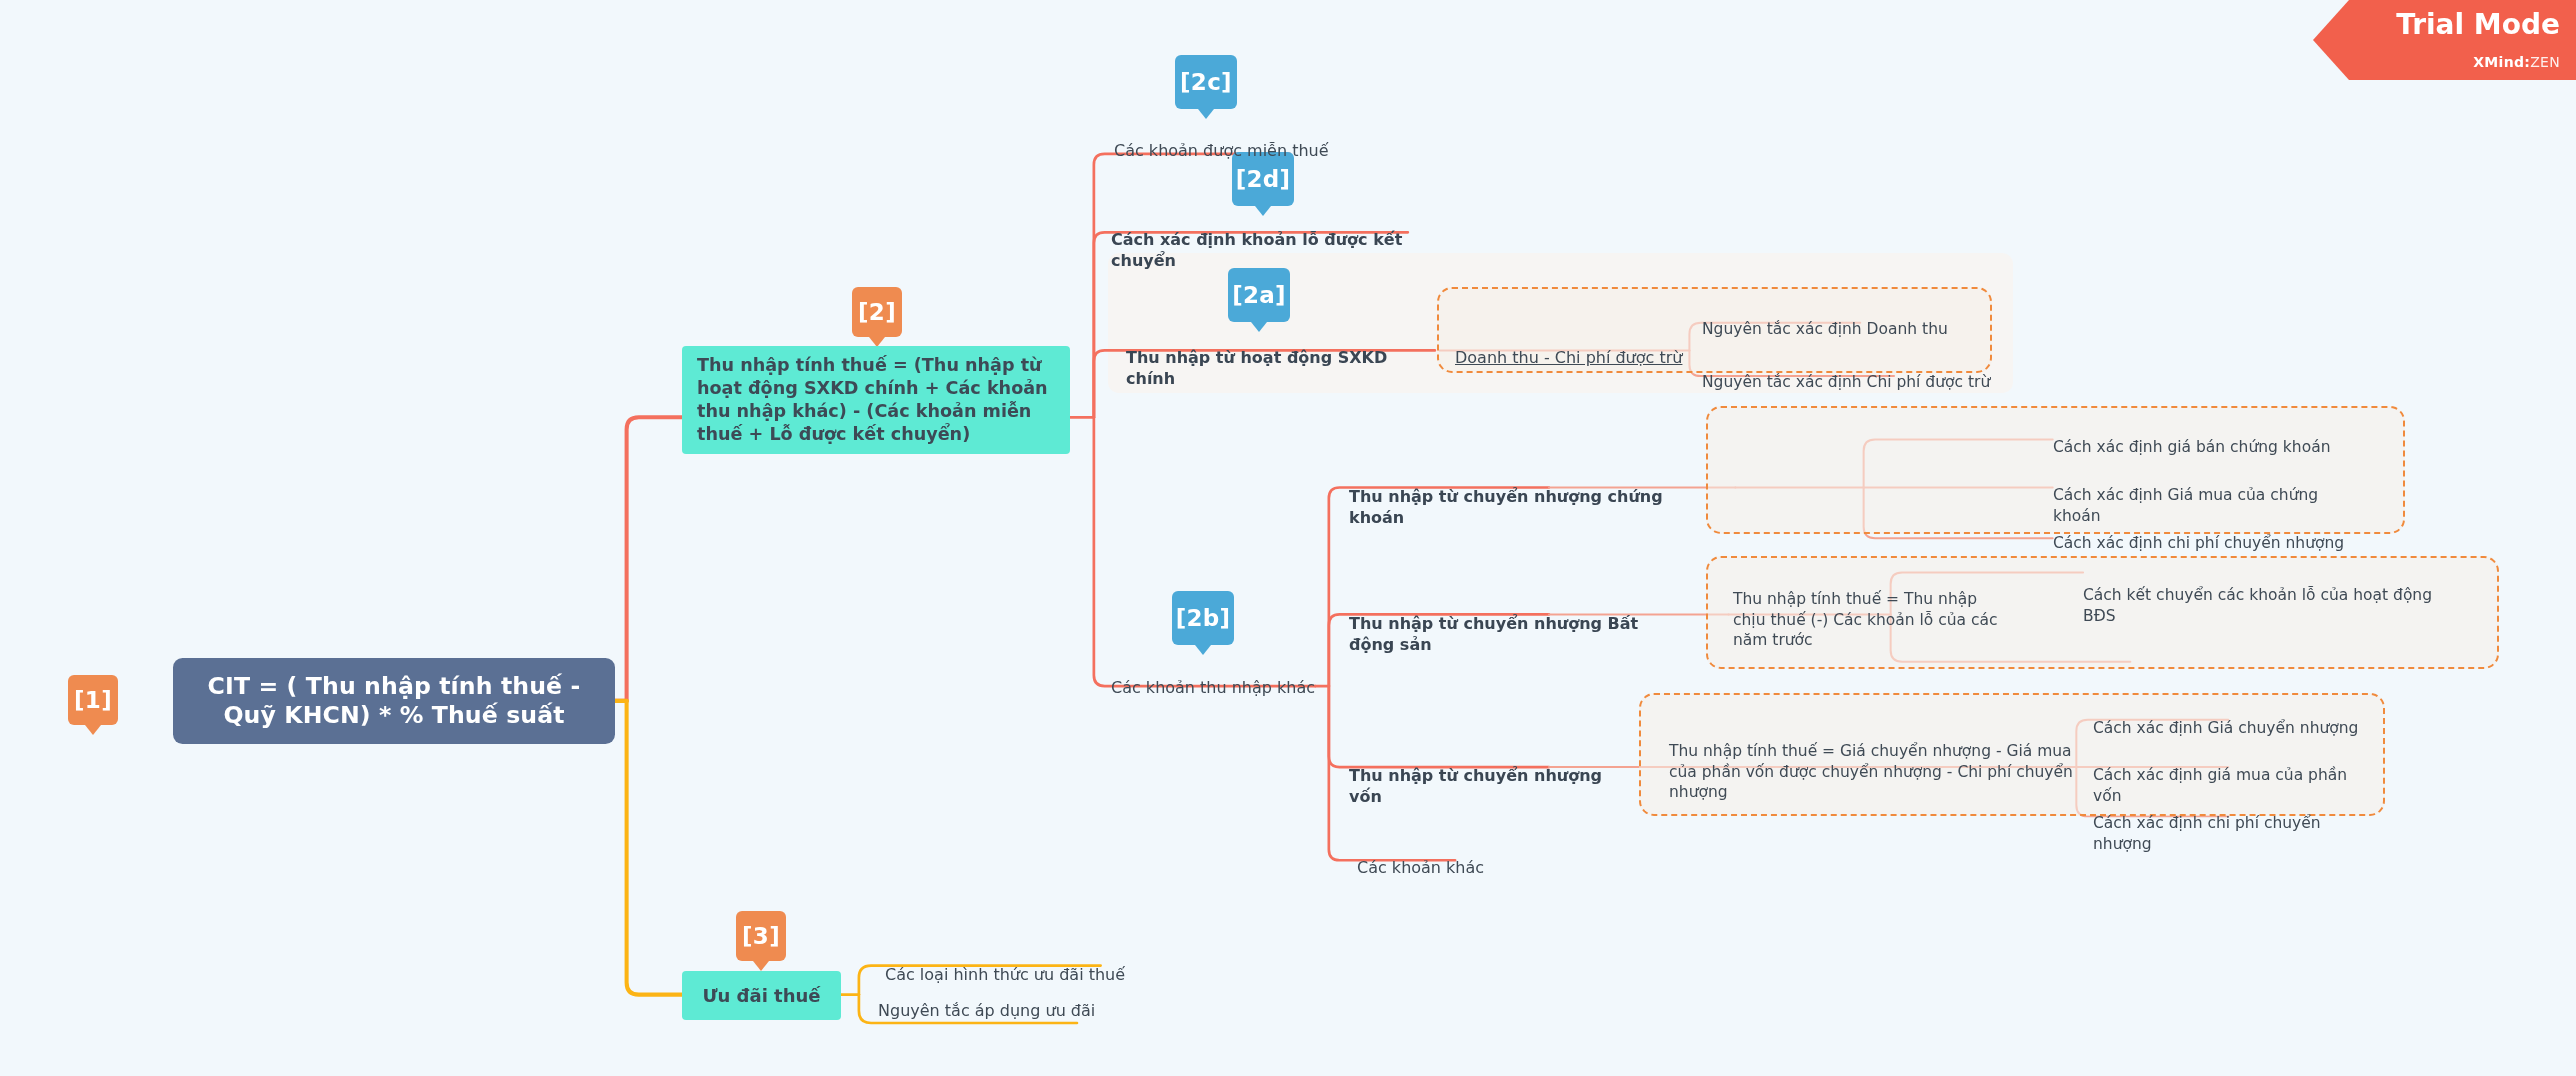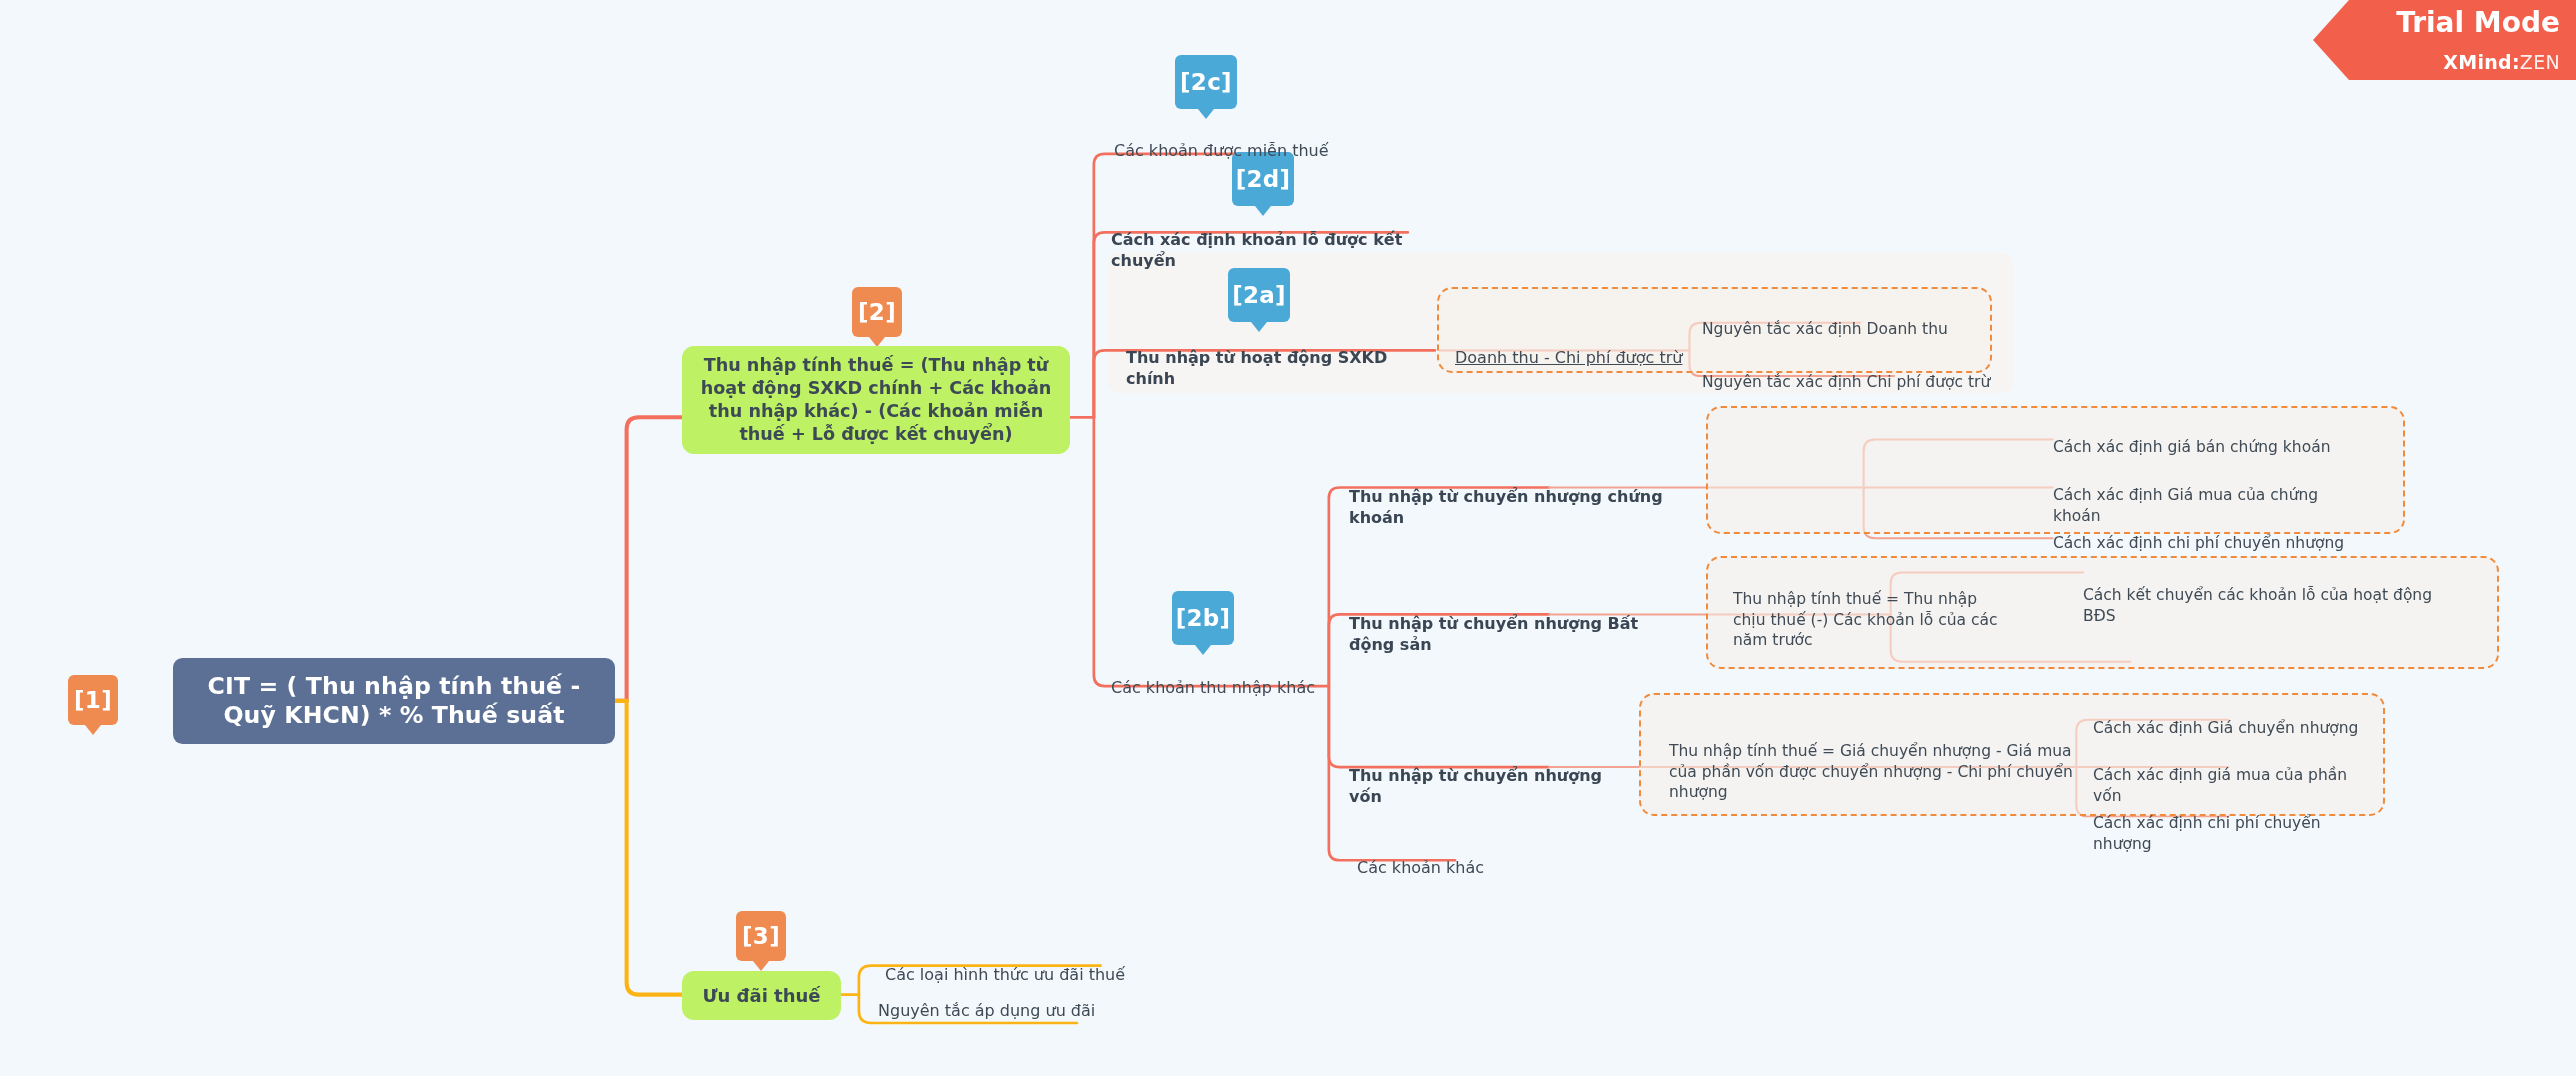--- a/index.html
+++ b/index.html
@@ -16,23 +16,23 @@
   
   .node{position:absolute;box-sizing:border-box;}
 
   .root{
     background:#5b7094;color:#ffffff;border-radius:9.5px;
     display:flex;align-items:center;justify-content:center;
     text-align:center;font-weight:bold;line-height:1.25;
     letter-spacing:0.1px;
   }
   .lvl1{
-    background:#bef264;color:#3d4a56;border-radius:12px;
+    background:#5eead4;color:#3d4a56;border-radius:4px;
     display:flex;align-items:center;justify-content:center;
-    text-align:center;font-weight:bold;line-height:1.3;
+    font-weight:bold;line-height:1.3;
   }
   .txt{color:#3f4a55;line-height:1.32;white-space:pre-line;}
   .txt.bold{font-weight:bold;color:#3a4653;}
 
   
   .marker{
     position:absolute;display:flex;align-items:center;justify-content:center;
     color:#fff;font-weight:bold;border-radius:6px;letter-spacing:0.3px;
   }
   .marker:after{
@@ -56,21 +56,21 @@
   
   #trial{
     position:absolute;top:0;right:0;height:80px;width:263px;
     background:#f2604c;color:#fff;
     border-bottom-left-radius:2.7px;
     clip-path:polygon(36px 0, 263px 0, 263px 80px, 36px 80px, 0 40px);
     display:flex;flex-direction:column;align-items:flex-end;justify-content:center;
     padding-right:16px;box-sizing:border-box;
   }
   #trial .t1{font-size:28px;font-weight:bold;line-height:1;}
-  #trial .t2{font-size:19px;line-height:1;margin-top:16px;letter-spacing:0.3px;text-align:center;}
+  #trial .t2{font-size:14px;line-height:1;margin-top:16px;letter-spacing:0.3px;text-align:center;}
   #trial .t2 b{font-weight:bold;}
   #trial .t2 i{font-style:normal;opacity:.9;}
 </style>
 </head>
 <body>
 
 <div id="canvas">
 
   <div class="shade" style="left:1108px;top:253px;width:905px;height:140px;"></div>
 

